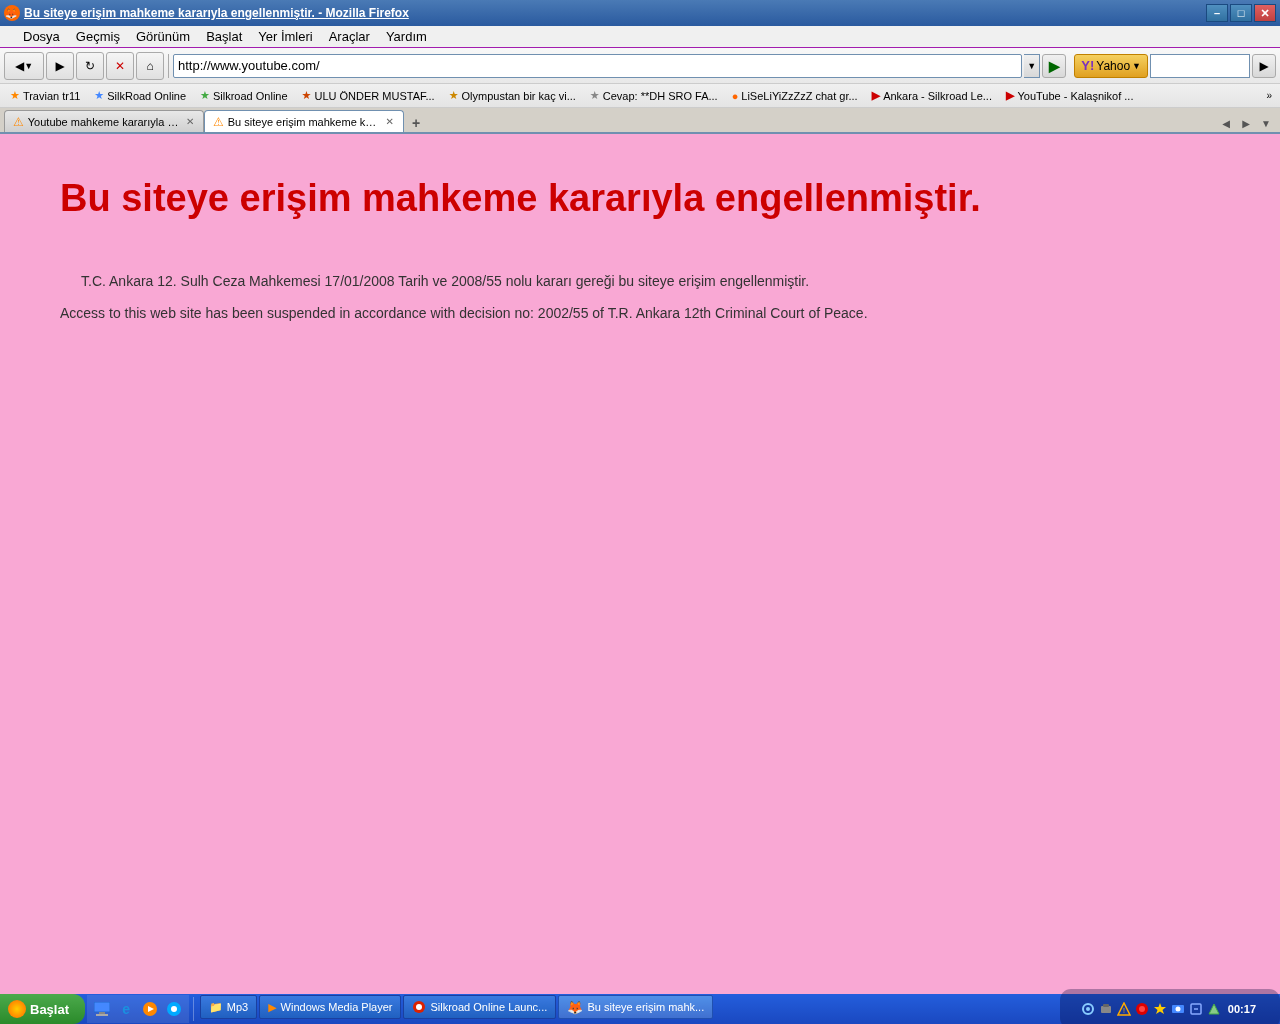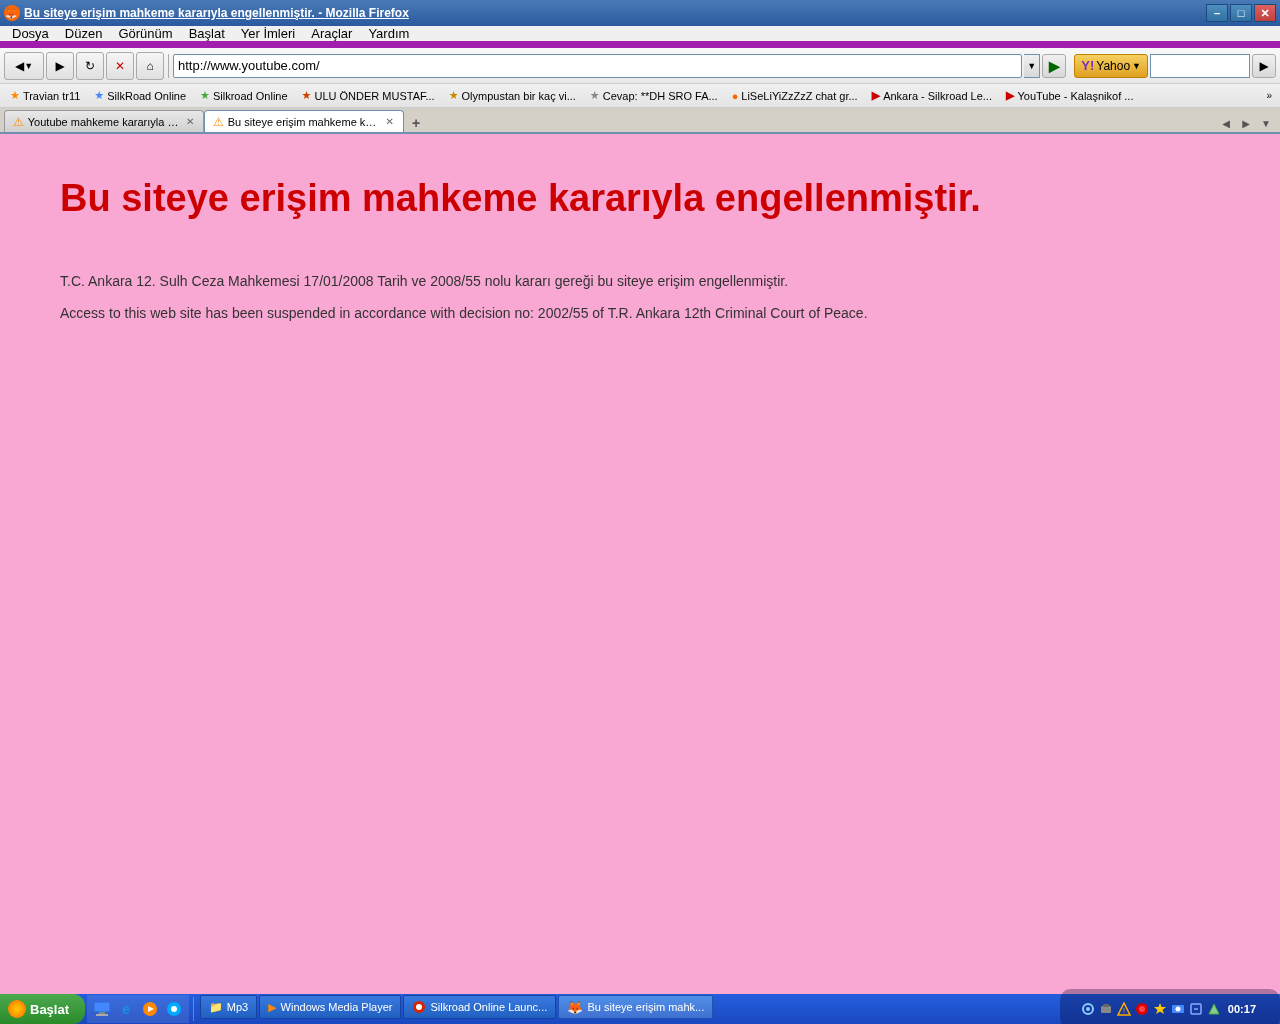--- a/index.html
+++ b/index.html
@@ -34,22 +34,22 @@
       cursor: pointer;
     }
     #titlebar .win-btn.close { background: linear-gradient(to bottom, #e06060, #c04040); }
 
     
     #menubar {
       background: #f0f0f0;
       height: 22px;
       display: flex;
       align-items: center;
-      padding: 0 4px;
-      border-bottom: 7px solid #a21caf;
+      padding: 0 15px;
+      border-bottom: 1px solid #a21caf;
       font-size: 13px;
     }
     #menubar span {
       padding: 2px 8px;
       cursor: pointer;
     }
 
     
     #toolbar {
       background: linear-gradient(to bottom, #f8f8f8, #e8e8e8);
@@ -206,20 +206,21 @@
       color: #cc0000;
       font-size: 38px;
       font-weight: bold;
       margin-bottom: 50px;
       line-height: 1.3;
     }
     .blocked-text-tr {
       font-size: 14px;
       color: #333;
       margin-bottom: 16px;
+      margin-left: 21px;
     }
     .blocked-text-en {
       font-size: 14px;
       color: #333;
     }
 
     
     #statusbar {
       height: 20px;
       background: #f0f0f0;
@@ -326,21 +327,21 @@
   <span class="title-text">Bu siteye erişim mahkeme kararıyla engellenmiştir. - Mozilla Firefox</span>
   <div class="win-controls">
     <div class="win-btn">–</div>
     <div class="win-btn">□</div>
     <div class="win-btn close">✕</div>
   </div>
 </div>
 
 <div id="menubar">
   <span>Dosya</span>
-  <span>Düzen</span>
+  <span>Geçmiş</span>
   <span>Görünüm</span>
   <span>Başlat</span>
   <span>Yer İmleri</span>
   <span>Araçlar</span>
   <span>Yardım</span>
 </div>
 
 <div id="toolbar">
   <div class="nav-btn nav-btn-back">
     <span>◀</span>

